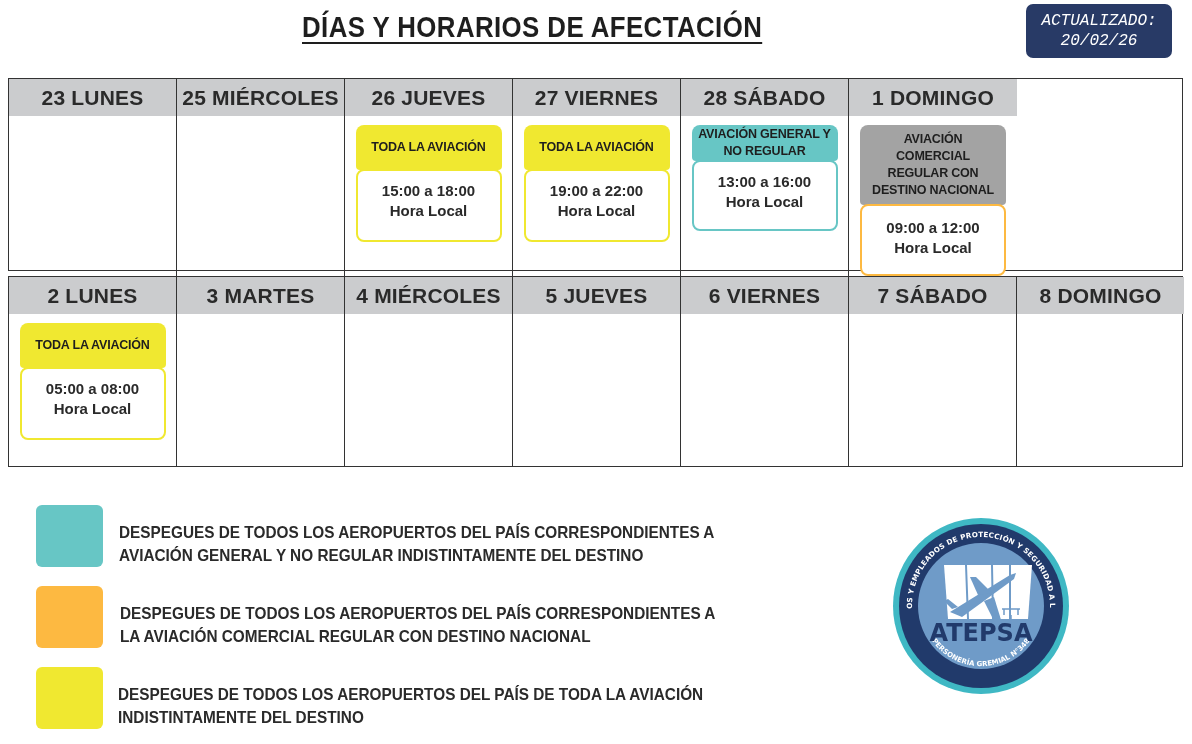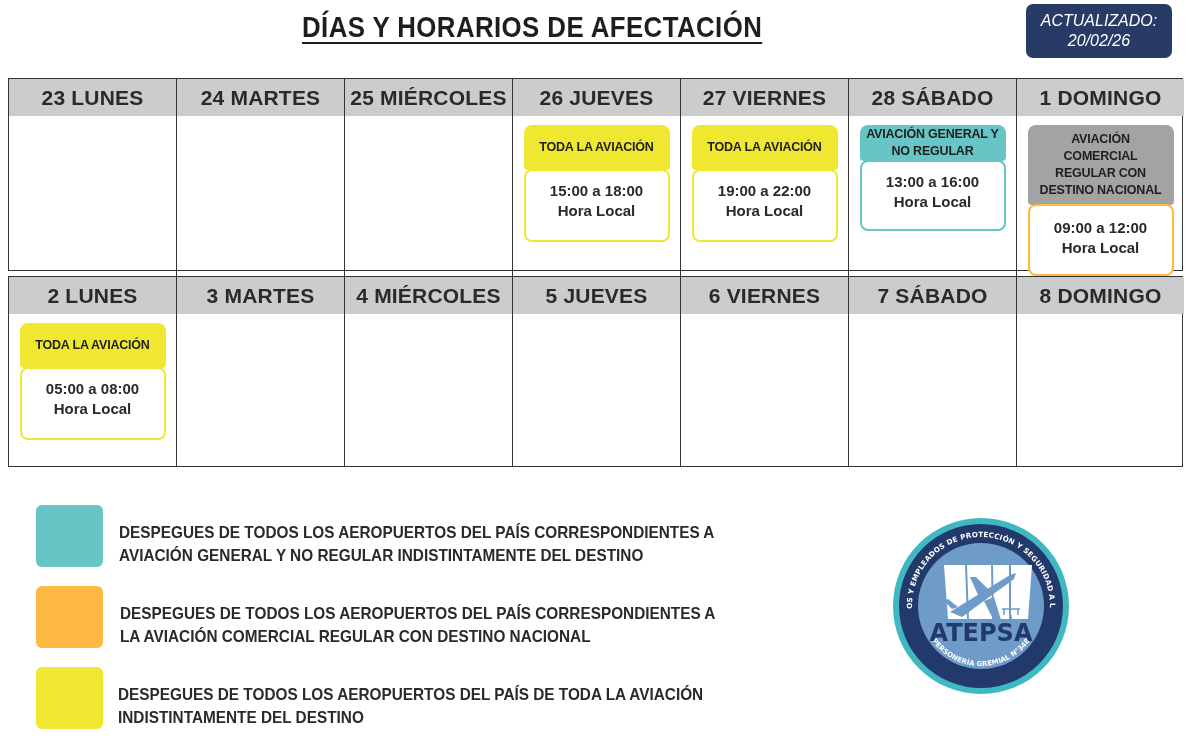--- a/index.html
+++ b/index.html
@@ -11,20 +11,21 @@
     font-family: "Liberation Sans", sans-serif; font-weight: bold;
     font-size: 30px; letter-spacing: 0.5px; color: #1e1e1e;
     text-decoration: underline; text-decoration-thickness: 2px; text-underline-offset: 5px;
     transform: scaleX(0.86); transform-origin: left center; white-space: nowrap;
   }
   .updated {
     position: absolute; left: 1026px; top: 4px; width: 146px; height: 54px;
     background: #283a66; border-radius: 7px; color: #ffffff;
     font-style: italic; font-size: 16px; text-align: center; line-height: 20px;
     padding-top: 7px;
+    font-family: Liberation Mono, monospace;
   }
 
   .week {
     position: absolute; left: 8px; width: 1175px;
     display: grid; grid-template-columns: 168px 168px 168px 168px 168px 168px 167px;
     border: 1.5px solid #333;
   }
   .week1 { top: 78px; height: 193px; }
   .week2 { top: 276px; height: 191px; }
   .day { position: relative; border-right: 1.5px solid #333; display: flex; flex-direction: column; align-items: flex-end; }
@@ -69,24 +70,20 @@
 <div class="title">DÍAS Y HORARIOS DE AFECTACIÓN</div>
 
 <div class="updated">
   <div>ACTUALIZADO:</div>
   <div>20/02/26</div>
 </div>
 
 <div class="week week1" id="week0">
     <div class="day">
       <div class="day-head">23 LUNES</div>
-                <div class="day-body"></div>
-    </div>
-    <div class="day">
-      <div class="day-head">24 MARTES</div>
                 <div class="day-body"></div>
     </div>
     <div class="day">
       <div class="day-head">25 MIÉRCOLES</div>
                 <div class="day-body"></div>
     </div>
     <div class="day">
       <div class="day-head">26 JUEVES</div>
                 <div class="day-body">
         <div class="event yellow">

